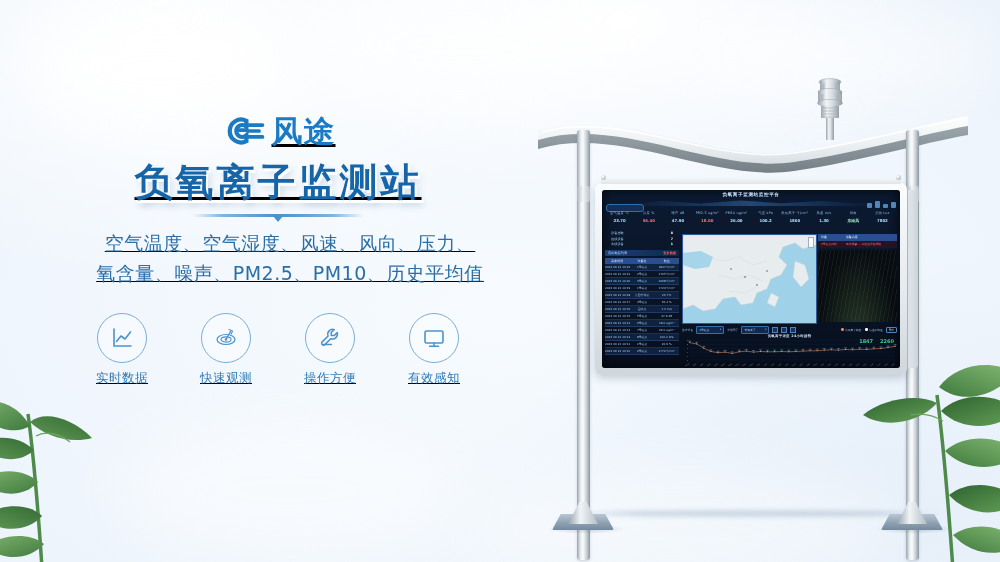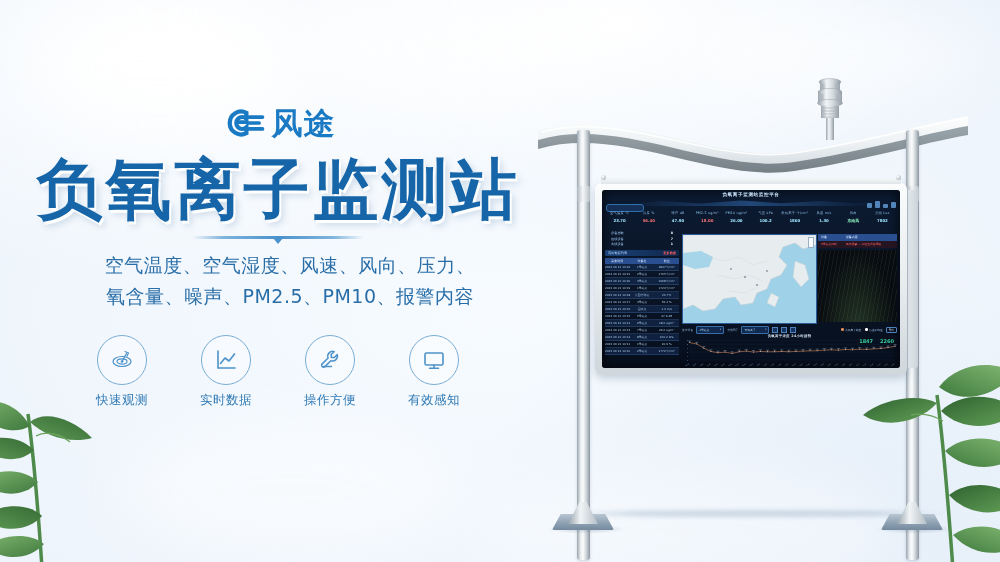--- a/index.html
+++ b/index.html
@@ -19,30 +19,30 @@
   }
   
   .cloud{position:absolute;border-radius:50%;background:#ffffff;filter:blur(26px);opacity:.75;}
   .c1{left:30px;top:10px;width:260px;height:120px;}
   .c2{left:300px;top:-20px;width:320px;height:130px;opacity:.6;}
   .c3{left:690px;top:0px;width:300px;height:110px;opacity:.5;}
   .c4{left:120px;top:420px;width:340px;height:140px;opacity:.45;}
   .c5{left:480px;top:470px;width:420px;height:120px;opacity:.4;}
 
   
-  .left-col{position:absolute;left:0;top:100px;width:556px;text-align:center;}
+  .left-col{position:absolute;left:0;top:108px;width:556px;text-align:center;text-decoration:underline;}
   .logo-row{display:flex;align-items:center;justify-content:center;gap:7px;height:46px;}
   .logo-mark{width:44px;height:36px;flex:0 0 auto;}
   .logo-word{
     font-size:31px;font-weight:bold;color:#1b7ac4;letter-spacing:1px;
     font-family:"DejaVu Sans","Liberation Sans",sans-serif;line-height:1;
   }
   .headline{
     margin-top:8px;
-    font-size:66px;font-weight:bold;color:#1565a8;letter-spacing:3px;line-height:1.08;
+    font-size:38px;font-weight:bold;color:#1565a8;letter-spacing:3px;line-height:1.08;
     font-family:"DejaVu Sans","Liberation Sans",sans-serif;
     text-shadow:2px 3px 0 rgba(255,255,255,.95), 4px 5px 7px rgba(90,130,170,.28);
   }
   .divider{
     width:172px;height:3px;margin:11px auto 0;
     background:linear-gradient(90deg,rgba(120,170,210,0) 0%,#7fb4dc 18%,#4b92cc 50%,#7fb4dc 82%,rgba(120,170,210,0) 100%);
     border-radius:2px;position:relative;
   }
   .divider:after{
     content:"";position:absolute;left:50%;top:2px;margin-left:-5px;
@@ -262,46 +262,46 @@
       </svg>
       <div class="logo-word">风途</div>
     </div>
 
     <div class="headline">负氧离子监测站</div>
 
     <div class="divider"></div>
 
     <div class="sub">
       <div>空气温度、空气湿度、风速、风向、压力、</div>
-      <div>氧含量、噪声、PM2.5、PM10、报警内容</div>
+      <div>氧含量、噪声、PM2.5、PM10、历史平均值</div>
     </div>
 
     <div class="features">
+
+      <div class="feature">
+        <div class="f-circle">
+          <svg width="26" height="26" viewBox="0 0 26 26">
+            <path d="M5 4 L5 21 L22 21" fill="none" stroke="#4d92c9" stroke-width="1.6" stroke-linecap="round"></path>
+            <path d="M7.5 16.5 L12 11 L16 14 L21.5 7" fill="none" stroke="#4d92c9" stroke-width="1.6" stroke-linecap="round" stroke-linejoin="round"></path>
+          </svg>
+        </div>
+        <div class="f-label">实时数据</div>
+      </div>
 
       <div class="feature">
         <div class="f-circle">
           <svg width="26" height="26" viewBox="0 0 26 26">
             <ellipse cx="13" cy="14.5" rx="9" ry="5" fill="none" stroke="#4d92c9" stroke-width="1.2"></ellipse>
             <ellipse cx="13" cy="14.5" rx="5" ry="2.6" fill="none" stroke="#4d92c9" stroke-width="1.1"></ellipse>
             <path d="M13 14.5 L17.5 6.5" stroke="#4d92c9" stroke-width="1.3" stroke-linecap="round"></path>
             <circle cx="13" cy="14.5" r="1.3" fill="#4d92c9"></circle>
             <path d="M16 4.5 L19.5 6 L18 9.2" fill="none" stroke="#4d92c9" stroke-width="1.1" stroke-linecap="round"></path>
           </svg>
         </div>
         <div class="f-label">快速观测</div>
-      </div>
-
-      <div class="feature">
-        <div class="f-circle">
-          <svg width="26" height="26" viewBox="0 0 26 26">
-            <path d="M5 4 L5 21 L22 21" fill="none" stroke="#4d92c9" stroke-width="1.6" stroke-linecap="round"></path>
-            <path d="M7.5 16.5 L12 11 L16 14 L21.5 7" fill="none" stroke="#4d92c9" stroke-width="1.6" stroke-linecap="round" stroke-linejoin="round"></path>
-          </svg>
-        </div>
-        <div class="f-label">实时数据</div>
       </div>
 
       <div class="feature">
         <div class="f-circle">
           <svg width="26" height="26" viewBox="0 0 26 26">
             <path d="M17.2 4.6 a4.9 4.9 0 0 0-6.1 6.4 L5.2 16.9 a1.9 1.9 0 0 0 2.7 2.7 l5.9-5.9 a4.9 4.9 0 0 0 6.4-6.1 l-2.9 2.9 -3-0.1 -0.1-3 Z" fill="none" stroke="#4d92c9" stroke-width="1.5" stroke-linejoin="round"></path>
             <path d="M6.5 19.5 L14.5 19.5" stroke="#4d92c9" stroke-width="1.3" stroke-linecap="round"></path>
           </svg>
         </div>
         <div class="f-label">操作方便</div>

